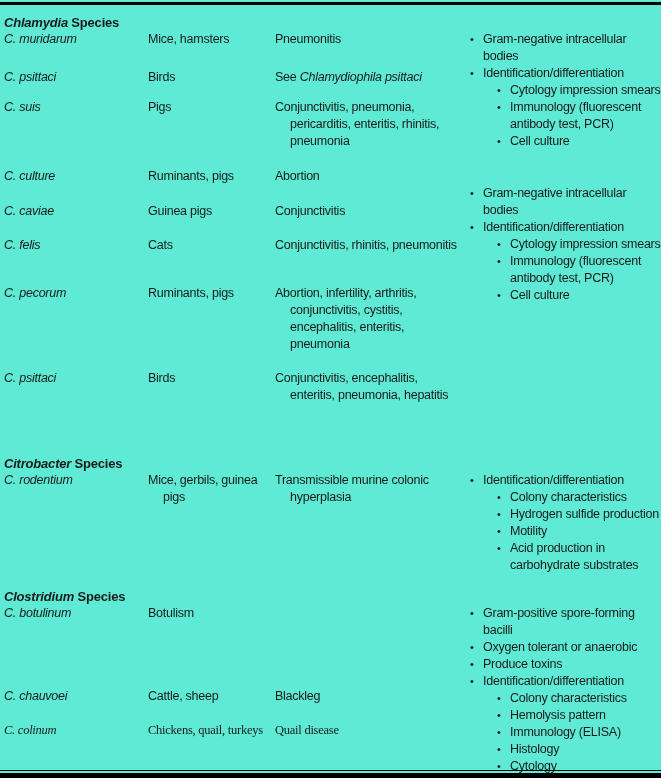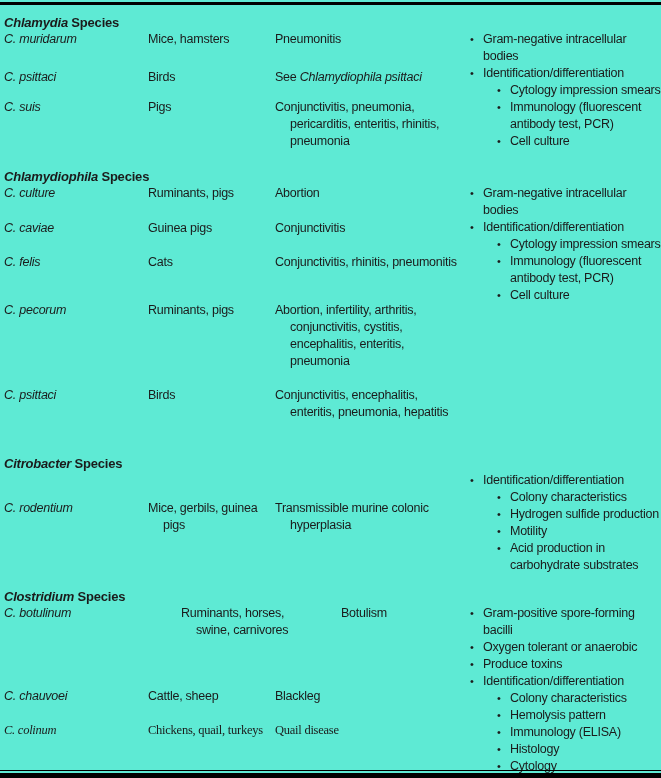--- a/index.html
+++ b/index.html
@@ -54,21 +54,20 @@
       <ul class="chars">
         <li class="l1"><span class="blt">•</span><span>Gram-negative intracellular bodies</span></li>
         <li class="l1"><span class="blt">•</span><span>Identification/differentiation</span></li>
         <li class="l2"><span class="blt">•</span><span>Cytology impression smears</span></li>
         <li class="l2"><span class="blt">•</span><span>Immunology (fluorescent antibody test, PCR)</span></li>
         <li class="l2"><span class="blt">•</span><span>Cell culture</span></li>
       </ul>
     </div>
 
     <div class="section" style="min-height:287px;">
-      <div class="sec-h"><em>Chlamydiophila</em><span> Species</span></div>
       <div class="row" style="min-height:35px;">
         <div class="c-sp"><em>C. culture</em></div>
         <div class="c-ho">Ruminants, pigs</div>
         <div class="c-di"><span>Abortion</span></div>
       </div>
       <div class="row" style="min-height:34px;">
         <div class="c-sp"><em>C. caviae</em></div>
         <div class="c-ho">Guinea pigs</div>
         <div class="c-di"><span>Conjunctivitis</span></div>
       </div>
@@ -91,39 +90,38 @@
         <li class="l1"><span class="blt">•</span><span>Gram-negative intracellular bodies</span></li>
         <li class="l1"><span class="blt">•</span><span>Identification/differentiation</span></li>
         <li class="l2"><span class="blt">•</span><span>Cytology impression smears</span></li>
         <li class="l2"><span class="blt">•</span><span>Immunology (fluorescent antibody test, PCR)</span></li>
         <li class="l2"><span class="blt">•</span><span>Cell culture</span></li>
       </ul>
     </div>
 
     <div class="section" style="min-height:133px;">
       <div class="sec-h"><em>Citrobacter</em><span> Species</span></div>
-      <div class="row" style="min-height:34px;margin-top:28px;">
+      <div class="row" style="min-height:34px;">
         <div class="c-sp"><em>C. rodentium</em></div>
         <div class="c-ho">Mice, gerbils, guinea pigs</div>
         <div class="c-di"><span>Transmissible murine colonic hyperplasia</span></div>
       </div>
       <ul class="chars">
         <li class="l1"><span class="blt">•</span><span>Identification/differentiation</span></li>
         <li class="l2"><span class="blt">•</span><span>Colony characteristics</span></li>
         <li class="l2"><span class="blt">•</span><span>Hydrogen sulfide production</span></li>
         <li class="l2"><span class="blt">•</span><span>Motility</span></li>
         <li class="l2"><span class="blt">•</span><span>Acid production in carbohydrate substrates</span></li>
       </ul>
     </div>
 
     <div class="section" style="min-height:179px;">
       <div class="sec-h"><em>Clostridium</em><span> Species</span></div>
-      <div class="row" style="min-height:51px;gap:33px;">
+      <div class="row" style="min-height:51px;">
         <div class="c-sp"><em>C. botulinum</em></div>
-        <div class="c-ho">Ruminants, horses, swine, carnivores</div>
         <div class="c-di"><span>Botulism</span></div>
       </div>
       <div class="row" style="min-height:34px;margin-top:32px;">
         <div class="c-sp"><em>C. chauvoei</em></div>
         <div class="c-ho">Cattle, sheep</div>
         <div class="c-di"><span>Blackleg</span></div>
       </div>
       <div class="row" style="min-height:50px;font-family:Liberation Serif, serif;">
         <div class="c-sp"><em>C. colinum</em></div>
         <div class="c-ho">Chickens, quail, turkeys</div>

